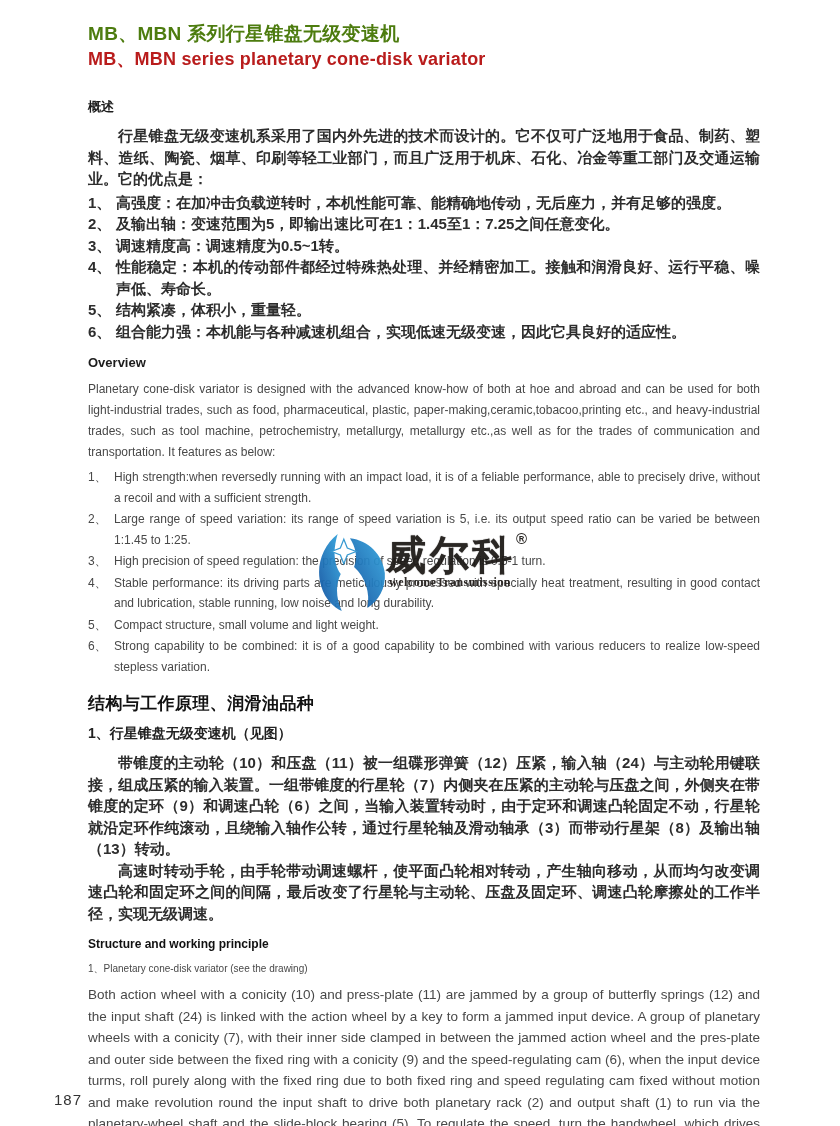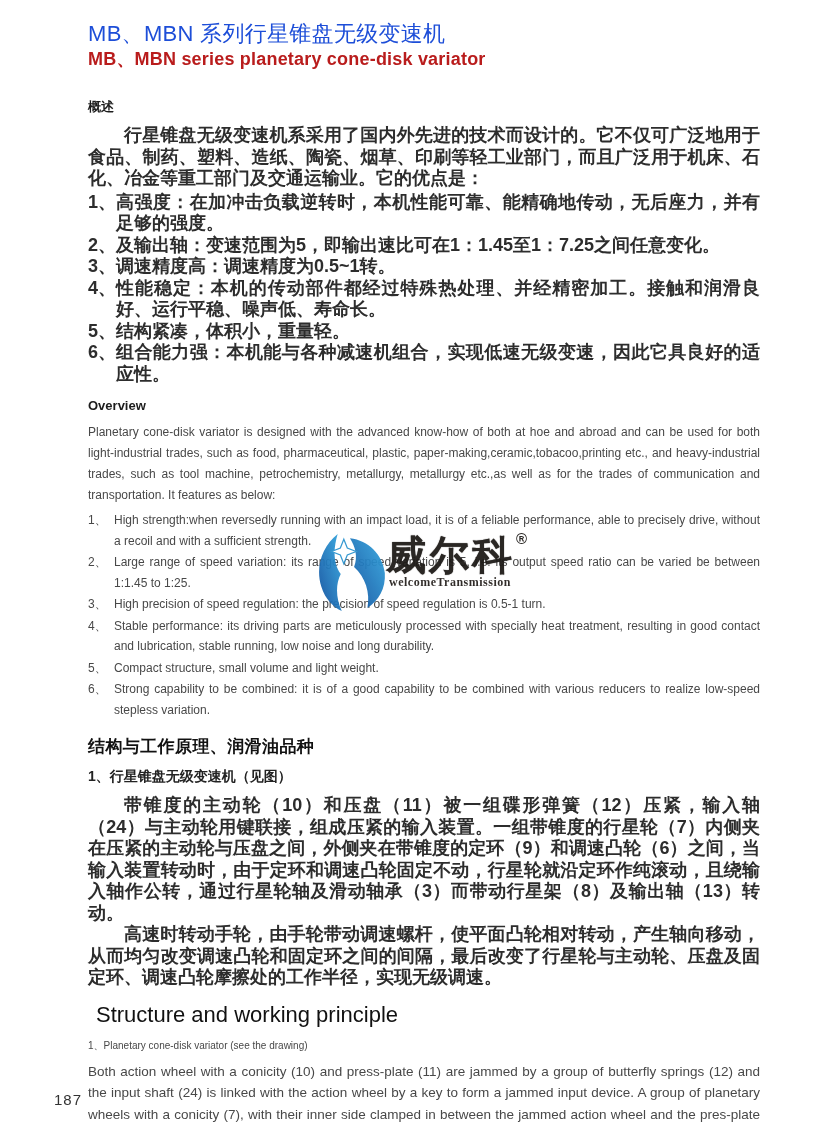--- a/index.html
+++ b/index.html
@@ -4,29 +4,29 @@
 <style>
   * { margin:0; padding:0; box-sizing:border-box; }
   html,body { background:#e8e8e8; }
   .page {
     width:840px; height:1126px; position:relative; background:#ffffff;
     font-family:"Liberation Sans", sans-serif; overflow:hidden;
     margin:0 auto;
   }
   .content { position:absolute; left:88px; top:20px; width:672px; }
 
-  .title-cn { font-size:22px; line-height:27px; font-weight:normal; color:#1d4ed8; letter-spacing:.3px; }
+  .title-cn { font-size:19px; line-height:27px; font-weight:bold; color:#4d7c0f; letter-spacing:.3px; }
   .title-en { font-size:18px; line-height:25px; font-weight:bold; color:#b91c1c; margin-bottom:26px; letter-spacing:.2px; }
 
   .h-small { font-size:13px; font-weight:bold; color:#1c1c1c; margin:0 0 9px 0; }
   .h-big   { font-size:17px; font-weight:bold; color:#111; margin:15px 0 10px 0; letter-spacing:.4px; }
-  .h-big-en{ font-size:22px; font-weight:normal; color:#111; margin:13px 0 8px 8px; }
+  .h-big-en{ font-size:12px; font-weight:bold; color:#111; margin:13px 0 8px 0; }
   .h-sub-cn{ font-size:14px; font-weight:bold; color:#222; margin:0 0 9px 0; }
 
-  .cn-text { font-size:18px; line-height:21.5px; color:#2d2d2d; font-weight:600; text-align:justify; }
+  .cn-text { font-size:15px; line-height:21.5px; color:#2d2d2d; font-weight:600; text-align:justify; }
   .cn-indent { text-indent:2em; }
 
   .en-text { font-size:12px; line-height:21px; color:#484848; text-align:justify; }
   .en-sub  { font-size:10px; line-height:20px; color:#484848; margin-bottom:5px; }
   .en-para-big { font-size:13.5px; line-height:21.5px; color:#484848; text-align:justify; }
 
   .list { margin:2px 0 0 0; }
   .row { display:flex; }
   .row .n { flex:0 0 28px; }
   .row .t { flex:1; text-align:justify; }

